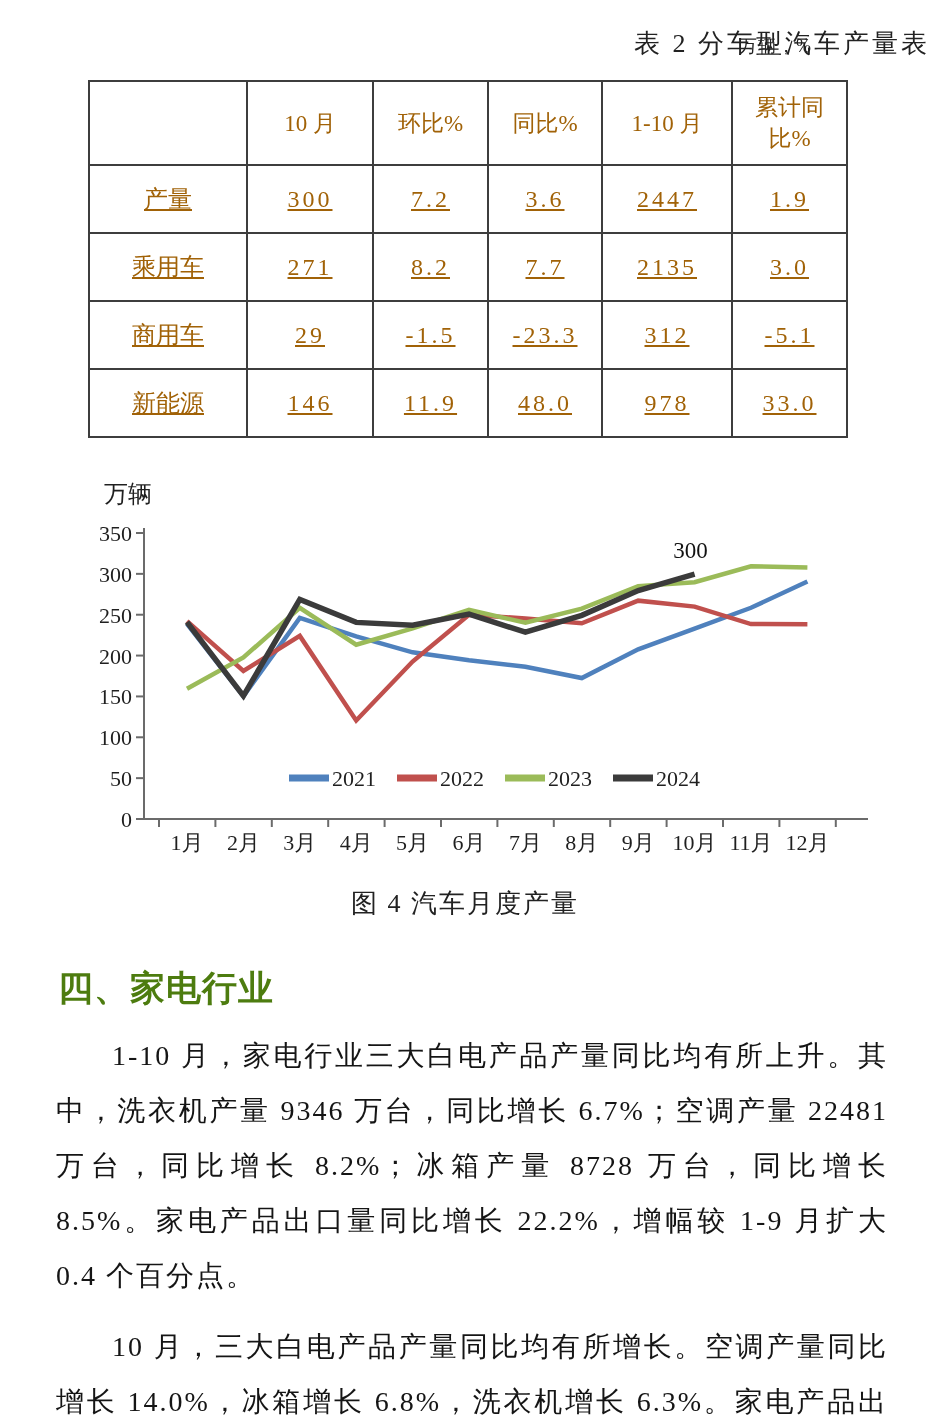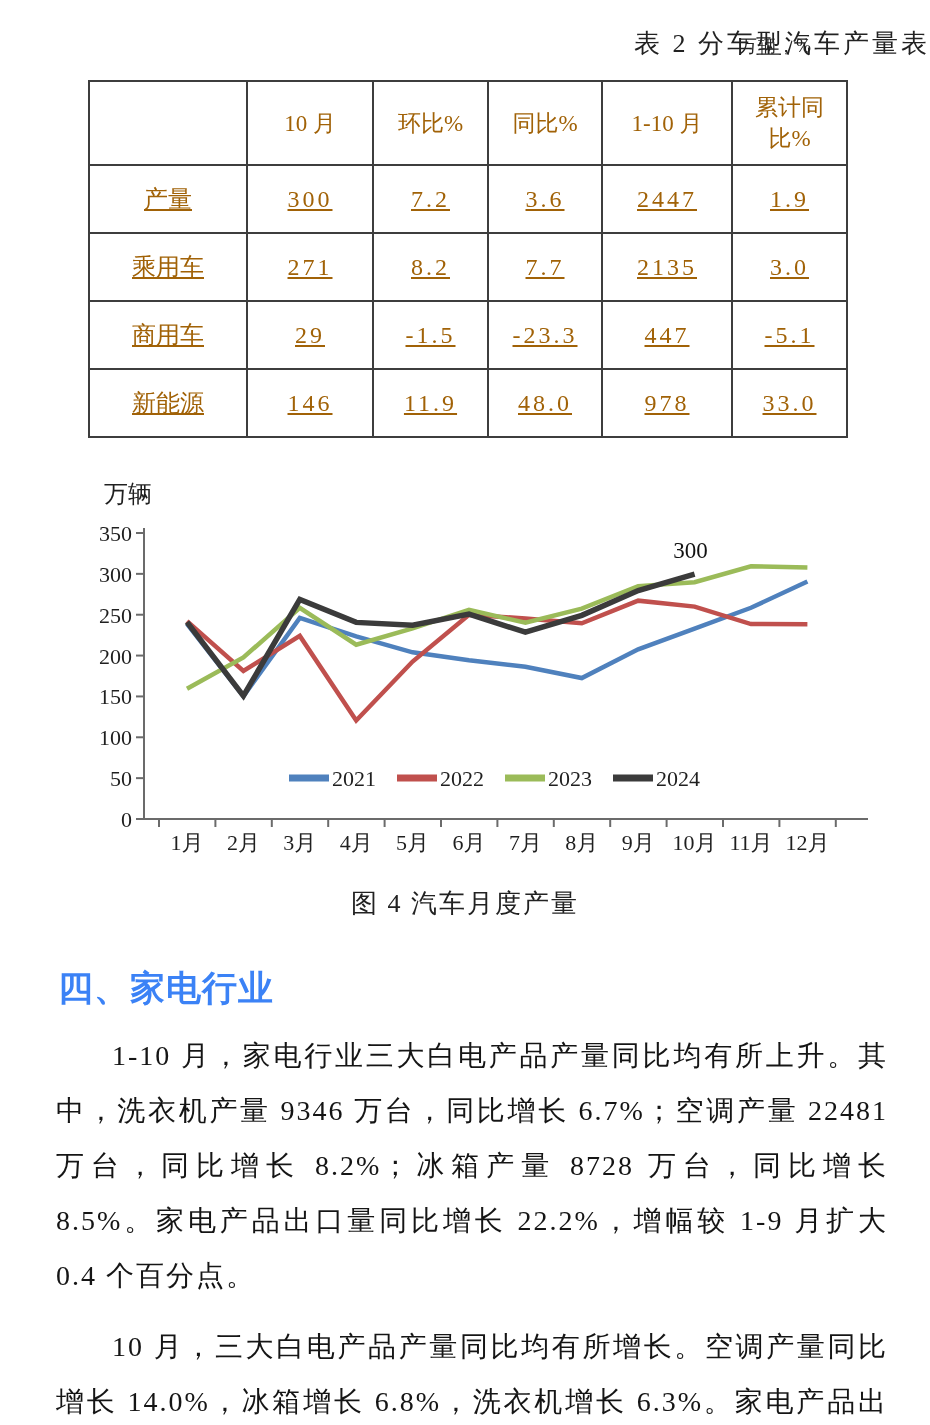--- a/index.html
+++ b/index.html
@@ -28,21 +28,21 @@
   
   .chart-wrap{margin:34px 12px 0 92px;}
   svg text.ax{font-family:"Liberation Serif","DejaVu Serif",serif;font-size:22px;fill:#1f1f1f;}
   svg text.yl{font-size:24px;}
   svg text.ann{font-size:23px;fill:#111;}
   svg line.axl{stroke:#6b6b6b;stroke-width:2;}
   
   .fig-caption{margin-top:20px;text-align:center;font-size:26px;letter-spacing:2px;color:#222;}
   .section-heading{
     font-family:"Liberation Sans","DejaVu Sans",sans-serif;font-weight:bold;
-    font-size:35px;color:#3b82f6;margin:44px 0 16px 58px;letter-spacing:1px;
+    font-size:35px;color:#4d7c0f;margin:44px 0 16px 58px;letter-spacing:1px;
   }
   .body-text{padding:0 26px 30px 40px;}
   .body-text p{
     margin:16px;font-size:28px;line-height:55px;letter-spacing:2px;
     text-align:justify;text-indent:2em;color:#151515;
   }
 </style>
 </head>
 <body>
 
@@ -87,21 +87,21 @@
         <td class="num">8.2</td>
         <td class="num">7.7</td>
         <td class="num">2135</td>
         <td class="num">3.0</td>
       </tr>
       <tr>
         <td>商用车</td>
         <td class="num">29</td>
         <td class="num">-1.5</td>
         <td class="num">-23.3</td>
-        <td class="num">447</td>
+        <td class="num">312</td>
         <td class="num">-5.1</td>
       </tr>
       <tr>
         <td>新能源</td>
         <td class="num">146</td>
         <td class="num">11.9</td>
         <td class="num">48.0</td>
         <td class="num">978</td>
         <td class="num">33.0</td>
       </tr>

